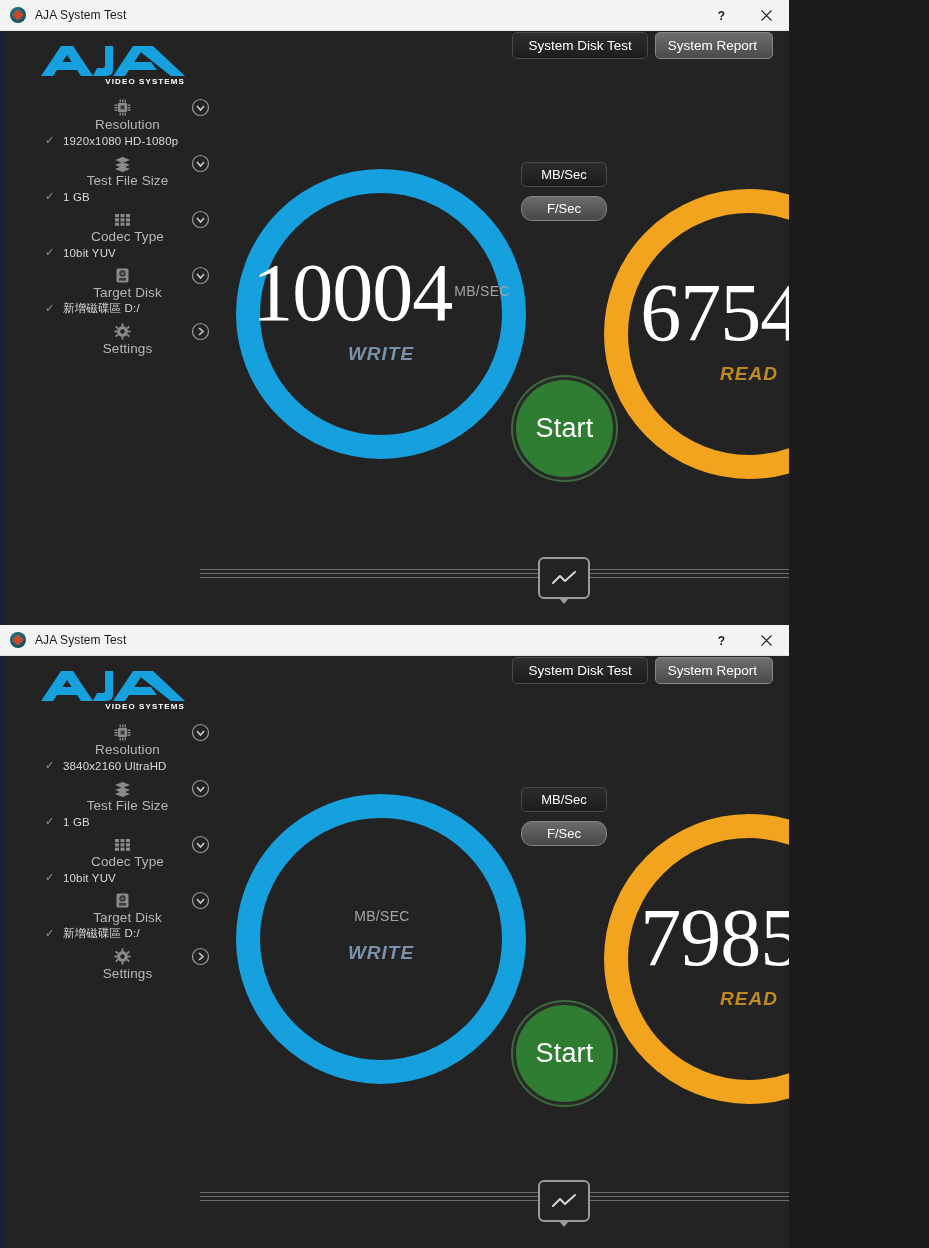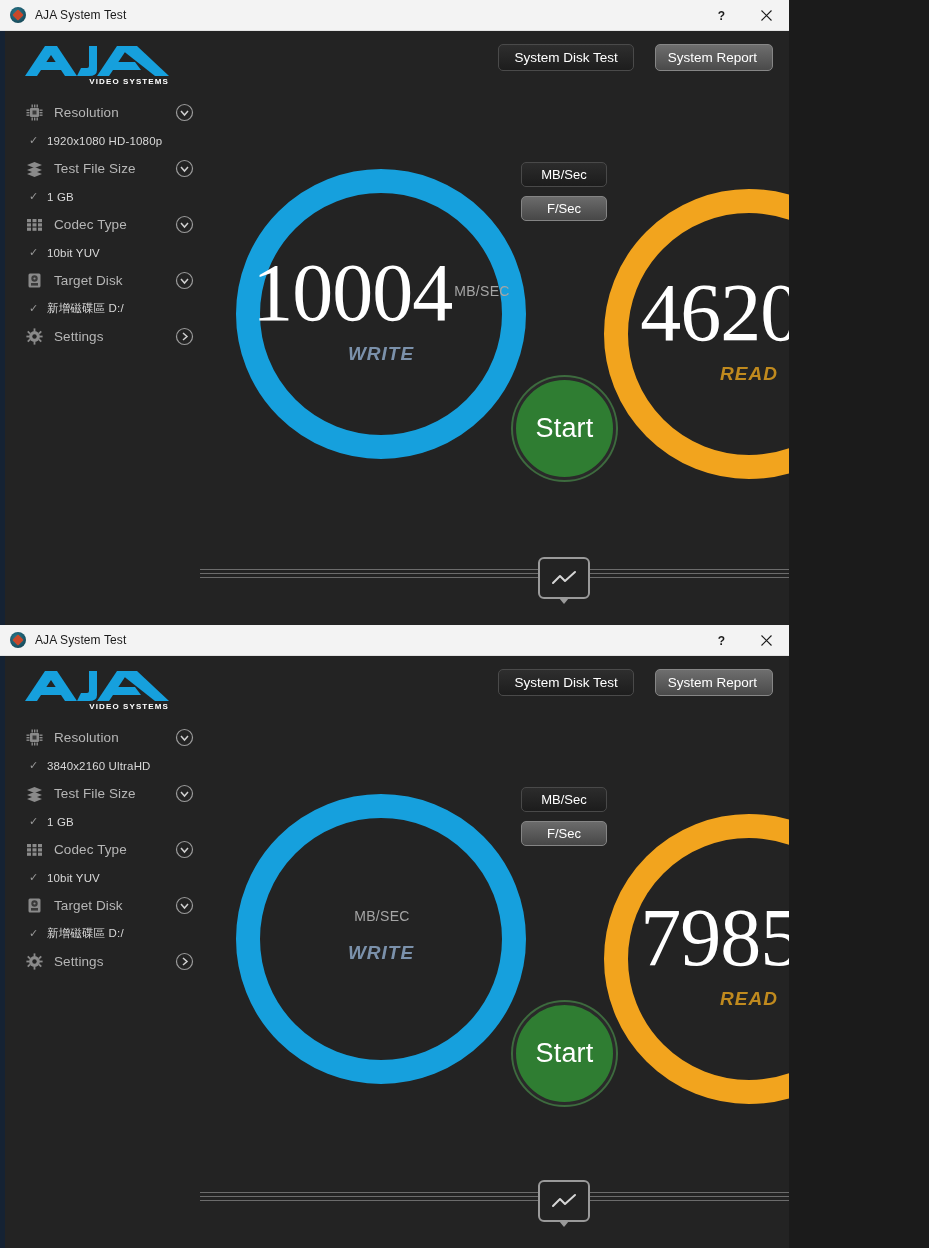--- a/index.html
+++ b/index.html
@@ -74,21 +74,21 @@
   .left-rail {
     position: absolute;
     left: 0; top: 0; bottom: 0;
     width: 5px;
     background: #152233;
   }
 
   
   .sidebar {
     position: absolute;
-    left: 3px; top: 0;
+    left: 19px; top: 0;
     width: 195px;
     padding-top: 9px;
     padding-left: 8px;
   }
   .logo {
     margin-left: 12px;
     width: 148px;
     height: 48px;
     position: relative;
   }
@@ -101,20 +101,21 @@
     letter-spacing: 1.1px;
     color: #ffffff;
   }
   .menu { margin-top: 10px; }
   .menu-row {
     display: flex;
     align-items: center;
     height: 29px;
     padding-left: 14px;
     position: relative;
+    flex-direction: column;
   }
   .menu-ico {
     width: 19px; height: 19px;
     margin-right: 10px;
     flex: none;
     display: flex; align-items: center; justify-content: center;
   }
   .menu-ico svg { display: block; }
   .menu-label {
     font-size: 13.5px;
@@ -143,23 +144,23 @@
   }
   .value-text {
     font-size: 11.5px;
     color: #d8d8d8;
     letter-spacing: .15px;
   }
 
   
   .topbtns {
     position: absolute;
-    right: 16px; top: 13px;
+    right: 16px; top: 1px;
     display: flex;
-    gap: 21px;
+    gap: 7px;
   }
   .topbtn {
     height: 27px;
     padding: 0 15px;
     display: flex; align-items: center; justify-content: center;
     border-radius: 5px;
     font-size: 13.5px;
     color: #ffffff;
     border: 1px solid #4a4a4a;
     background: linear-gradient(#2e2e2e, #1d1d1d);
@@ -235,20 +236,21 @@
     border-radius: 5px;
     font-size: 13px;
     color: #ffffff;
     border: 1px solid #494949;
     background: linear-gradient(#2c2c2c, #1c1c1c);
     cursor: default;
   }
   .unitbtn.active {
     background: linear-gradient(#6b6b6b, #474747);
     border-color: #848484;
+    border-radius: 11px;
   }
 
   
   .startbtn {
     position: absolute;
     left: 513px; top: 346px;
     width: 103px; height: 103px;
     border-radius: 50%;
     background: #2f7d32;
     border: 3px solid #2a2a2a;
@@ -495,21 +497,21 @@
           <span class="g-num">10004</span>
           <span class="g-unit">MB/SEC</span>
         </div>
         <div class="g-label">WRITE</div>
       </div>
     </div>
 
     <div class="gauge read">
       <div class="g-inner">
         <div class="g-numrow">
-          <span class="g-num">4620</span>
+          <span class="g-num">6754</span>
           <span class="g-unit">MB/SEC</span>
         </div>
         <div class="g-label">READ</div>
       </div>
     </div>
 
     <div class="unittoggle">
       <div class="unitbtn">MB/Sec</div>
       <div class="unitbtn active">F/Sec</div>
     </div>

